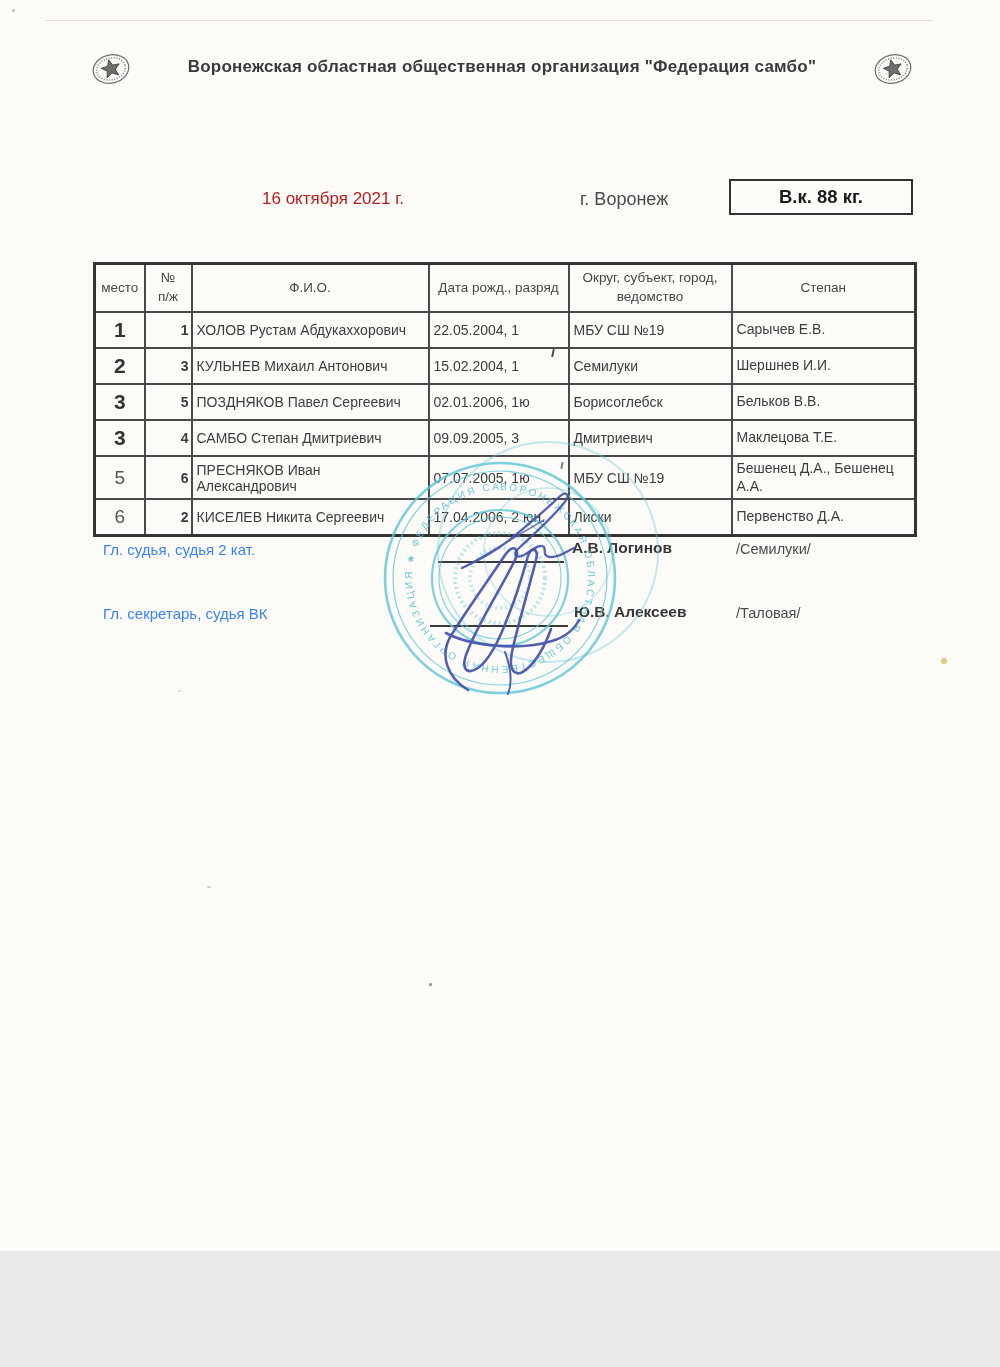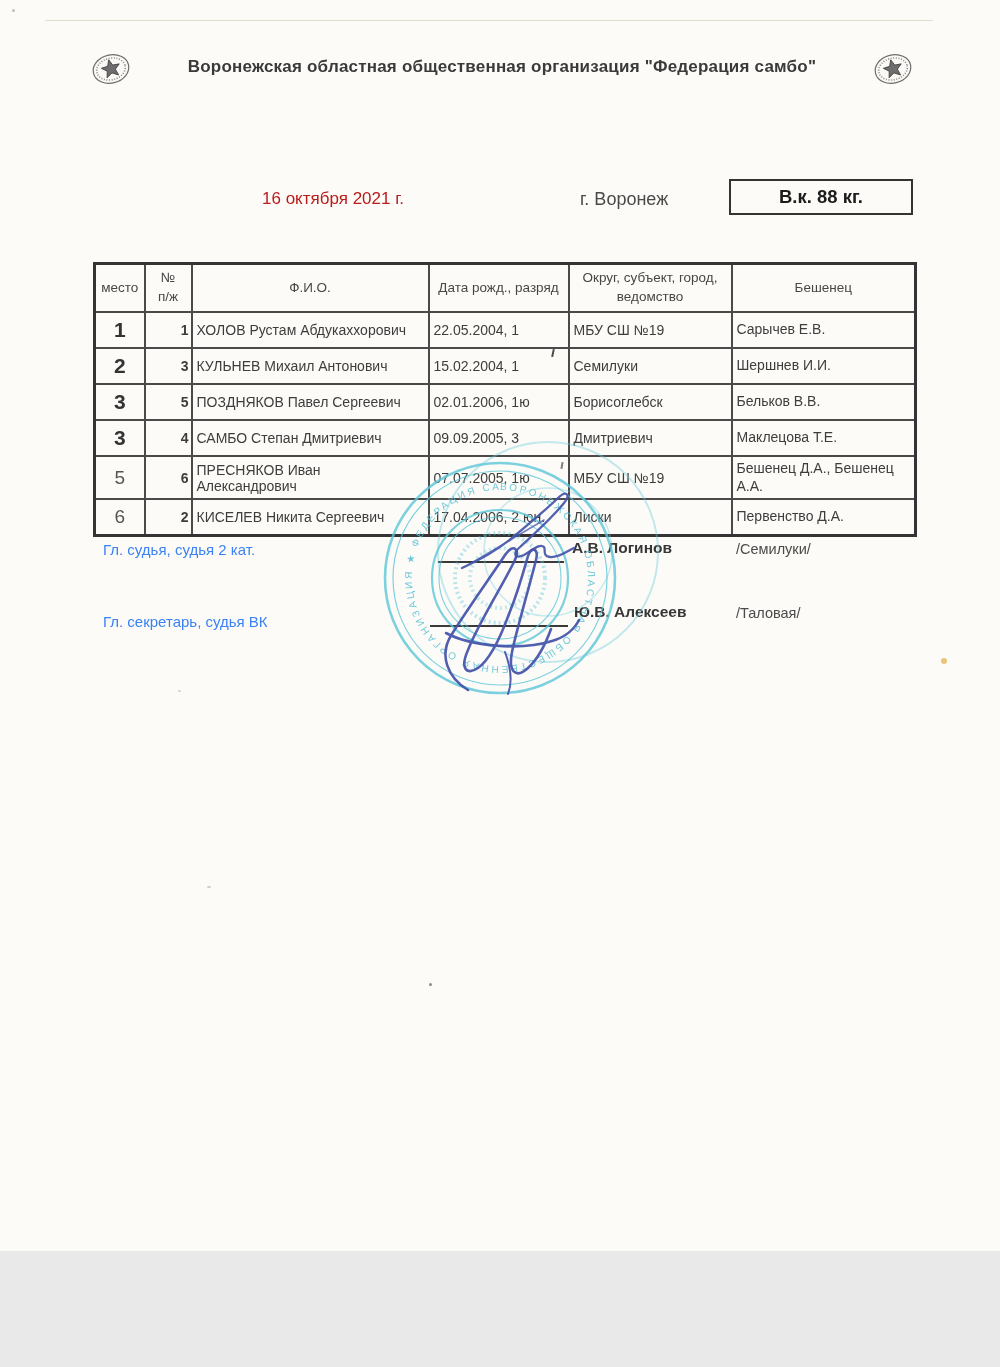--- a/index.html
+++ b/index.html
@@ -48,21 +48,21 @@
   .cell-num{text-align:right;font-weight:bold;padding-right:2px !important;}
   .cell-coach{line-height:1.25;}
 
   
   .sig-role{font-size:15px;color:#3b82f6;}
   .sig-line{height:2px;background:#3a3a3a;}
   .sig-name{font-size:15.5px;font-weight:bold;color:#373737;}
   .sig-place{font-size:14.5px;color:#4a4a4a;}
   .role-1{left:103px;top:541px;}  .line-1{left:438px;top:561px;width:126px;}
   .name-1{left:572px;top:539px;}  .place-1{left:736px;top:541px;}
-  .role-2{left:103px;top:605px;margin-top:8px;}  .line-2{left:430px;top:625px;width:138px;}
+  .role-2{left:103px;top:605px;}  .line-2{left:430px;top:625px;width:138px;}
   .name-2{left:574px;top:603px;}  .place-2{left:736px;top:605px;}
 
   .overlay-svg{left:360px;top:415px;pointer-events:none;z-index:6;}
   .tick{background:#4a4a4a;}
 </style>
 </head>
 <body>
 
 <div class="page">
 
@@ -102,21 +102,21 @@
     </colgroup>
     <thead>
       <tr>
         <th>место</th>
         <th>№
 п/ж</th>
         <th>Ф.И.О.</th>
         <th>Дата рожд., разряд</th>
         <th>Округ, субъект, город,
 ведомство</th>
-        <th>Бешенец</th>
+        <th>Степан</th>
       </tr>
     </thead>
     <tbody>
       <tr>
         <td class="cell-place">1</td>
         <td class="cell-num">1</td>
         <td>ХОЛОВ Рустам Абдукаххорович</td>
         <td>22.05.2004, 1</td>
         <td>МБУ СШ №19</td>
         <td class="cell-coach">Сарычев Е.В.</td>

